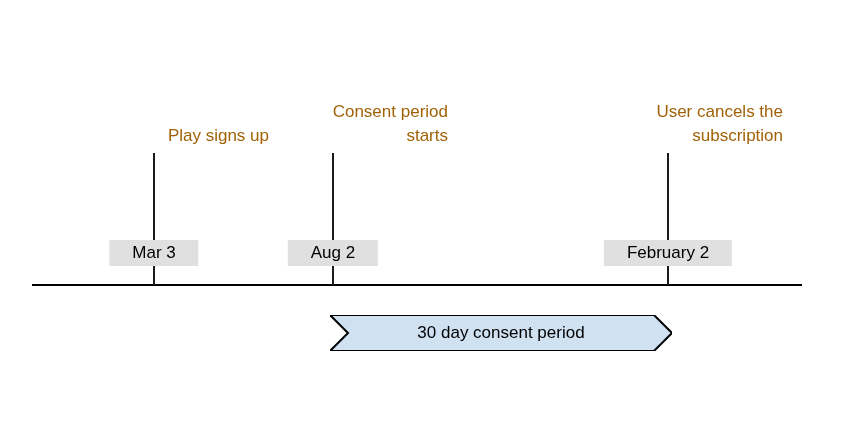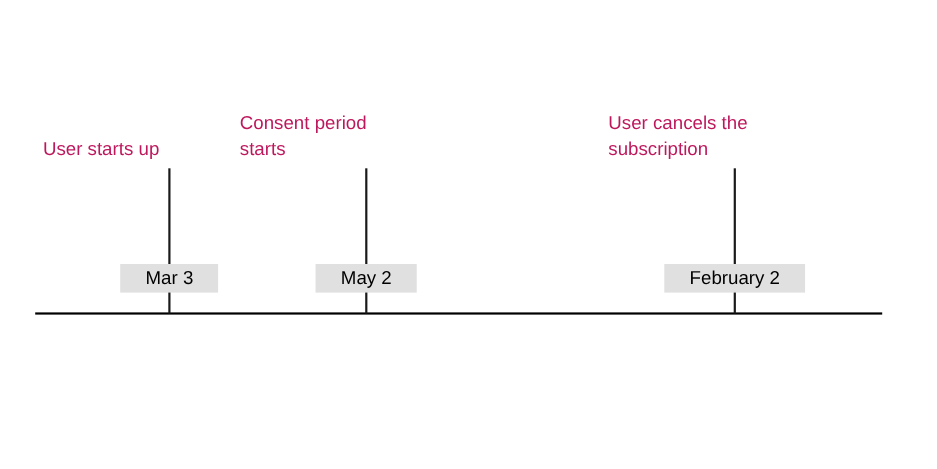--- a/index.html
+++ b/index.html
@@ -47,24 +47,24 @@
     height: 132px;
     background: #1a1a1a;
   }
 
   .milestone-caption {
     position: absolute;
     left: 50%;
     transform: translateX(-50%);
     bottom: 278px;           
     width: 230px;
-    text-align: left;
+    text-align: right;
     font-size: 17px;
     line-height: 24px;
-    color: #be185d;
+    color: #a16207;
     white-space: pre-line;
   }
 
   .milestone-date {
     position: absolute;
     left: 50%;
     transform: translateX(-50%);
     top: 240px;
     font-size: 17px;
     line-height: 26px;
@@ -102,33 +102,39 @@
   }
 </style>
 </head>
 <body>
 
 <div id="timeline-canvas">
 
   <div class="axis-line"></div>
 
   <div class="milestone" style="left:154px;">
-    <div class="milestone-caption">User starts up</div>
+    <div class="milestone-caption">Play signs up</div>
     <div class="milestone-tick"></div>
     <div class="milestone-date">Mar 3</div>
   </div>
 
   <div class="milestone" style="left:333px;">
     <div class="milestone-caption">Consent period
 starts</div>
     <div class="milestone-tick"></div>
-    <div class="milestone-date">May 2</div>
+    <div class="milestone-date">Aug 2</div>
   </div>
 
   <div class="milestone" style="left:668px;">
     <div class="milestone-caption">User cancels the
 subscription</div>
     <div class="milestone-tick"></div>
     <div class="milestone-date">February 2</div>
   </div>
 
+  <div class="period-banner">
+    <svg viewBox="0 0 342 36" preserveAspectRatio="none">
+      <polygon points="0,0 324,0 342,18 324,36 0,36 18,18" fill="#d0e1f2" stroke="#000000" stroke-width="2" stroke-linejoin="miter" vector-effect="non-scaling-stroke"></polygon>
+    </svg>
+    <div class="period-banner-label">30 day consent period</div>
+  </div>
 
 </div>
 
 </body></html>

